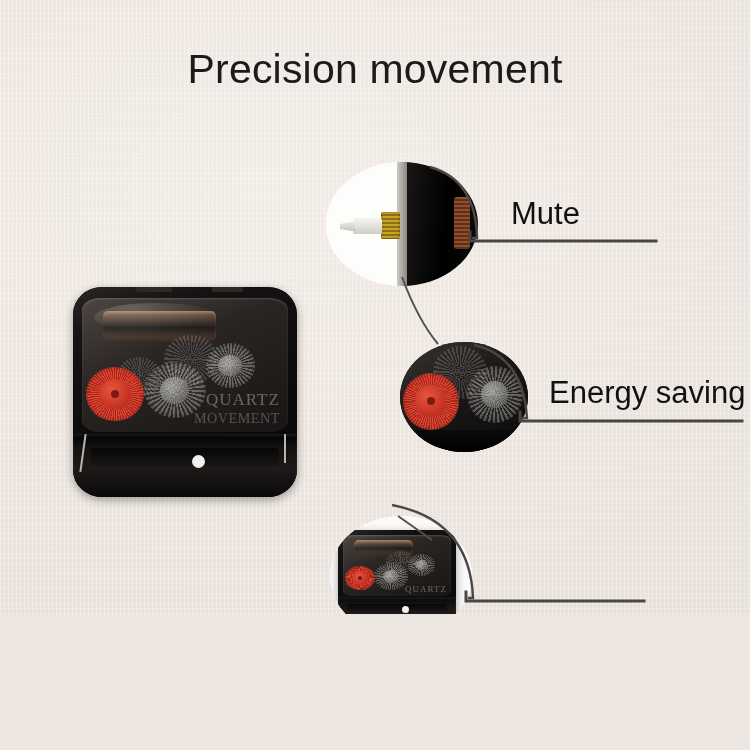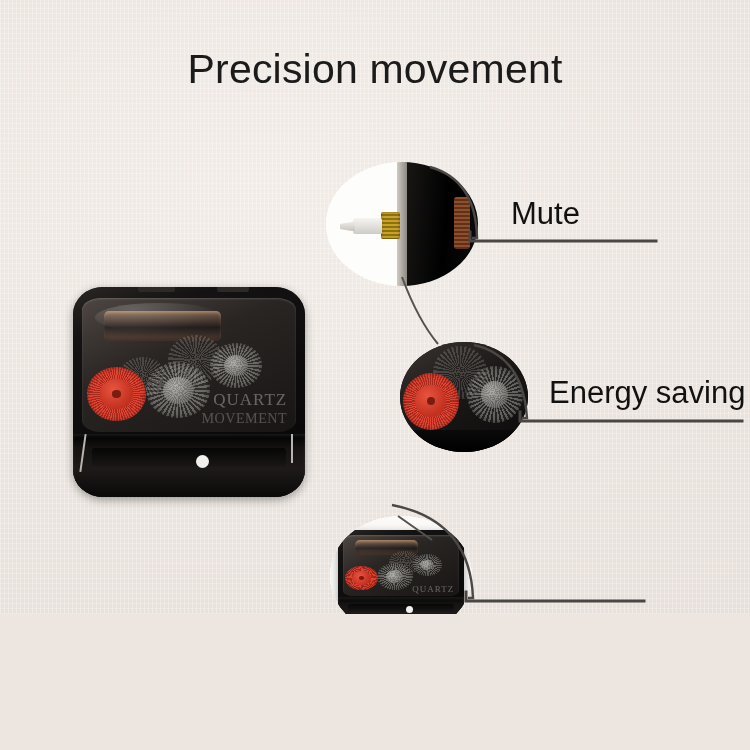--- a/index.html
+++ b/index.html
@@ -12,21 +12,21 @@
            repeating-linear-gradient(0deg,  rgba(255,255,255,.22) 0 1px, rgba(0,0,0,0) 1px 5px),
            radial-gradient(120% 100% at 35% 30%, #f2ece7 0%, #ebe4de 55%, #e6ded8 100%);}
 
   
   #title{position:absolute;left:0;top:46px;width:750px;text-align:center;
          font-size:41px;color:#1b1b1b;letter-spacing:.2px;white-space:nowrap;}
 
   
   .mv{position:absolute;border-radius:13%;overflow:hidden;
       background:#0e0d0d;
-      box-shadow:0 3px 10px rgba(0,0,0,.35);padding-left:8px;}
+      box-shadow:0 3px 10px rgba(0,0,0,.35);}
   .mv .case{position:absolute;inset:0;border-radius:13%;
       background:linear-gradient(160deg,#2a2725 0%,#141212 18%,#0c0b0b 60%,#080707 100%);}
   
   .mv .win{position:absolute;left:4%;top:5%;width:92%;height:64%;border-radius:9%;
       background:linear-gradient(155deg,rgba(80,72,68,.95) 0%,rgba(42,38,36,.96) 40%,rgba(24,21,20,.98) 100%);
       box-shadow:inset 0 1px 2px rgba(255,255,255,.18);}
   .mv .gloss{position:absolute;left:6%;top:4%;width:60%;height:22%;border-radius:50%;
       background:radial-gradient(ellipse at 30% 20%,rgba(255,255,255,.20),rgba(255,255,255,0) 70%);}
   
   .mv .coil{position:absolute;border-radius:5px;

